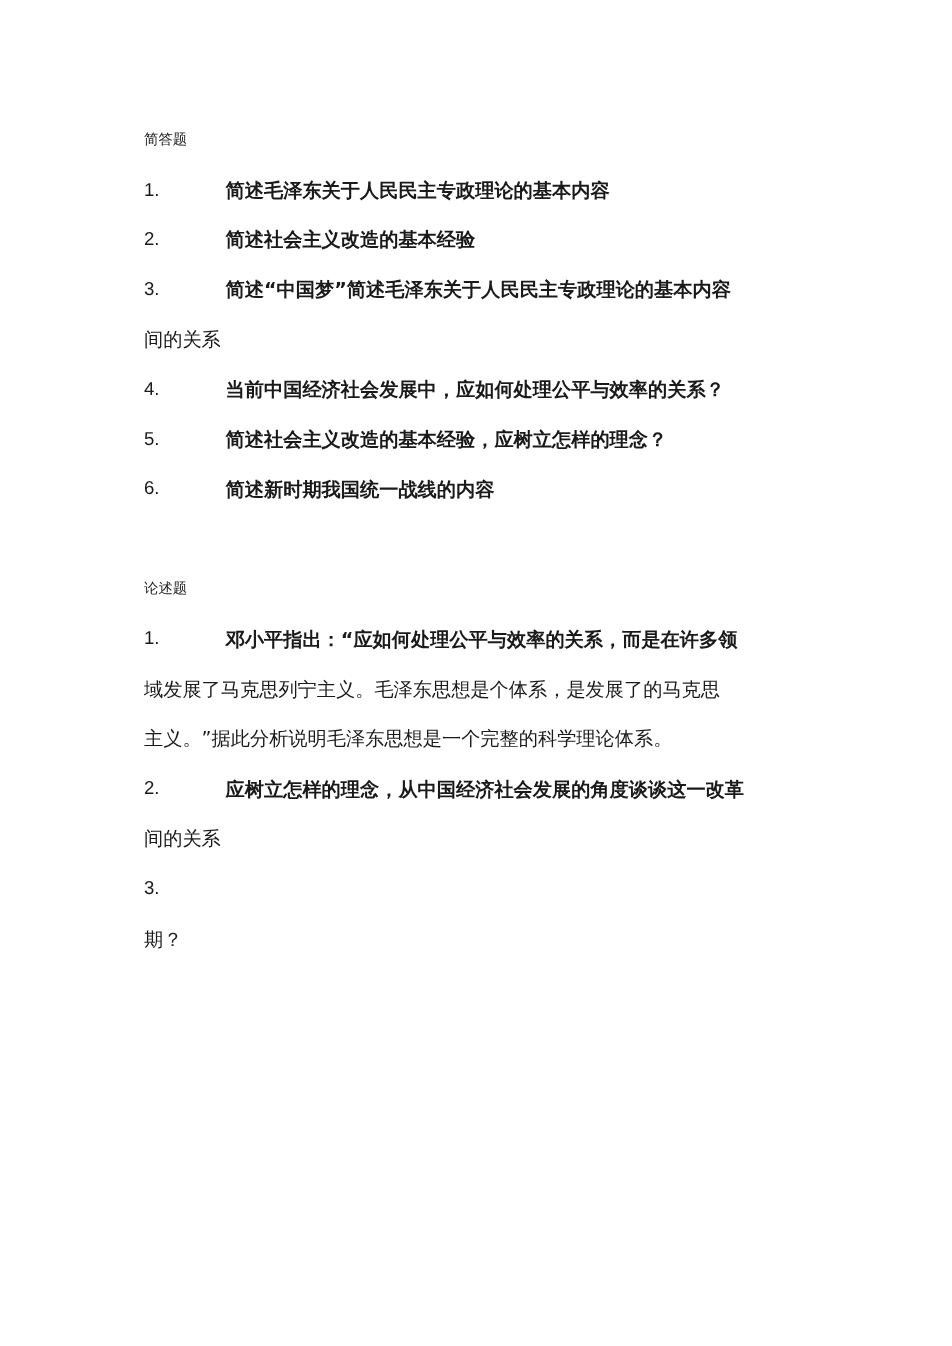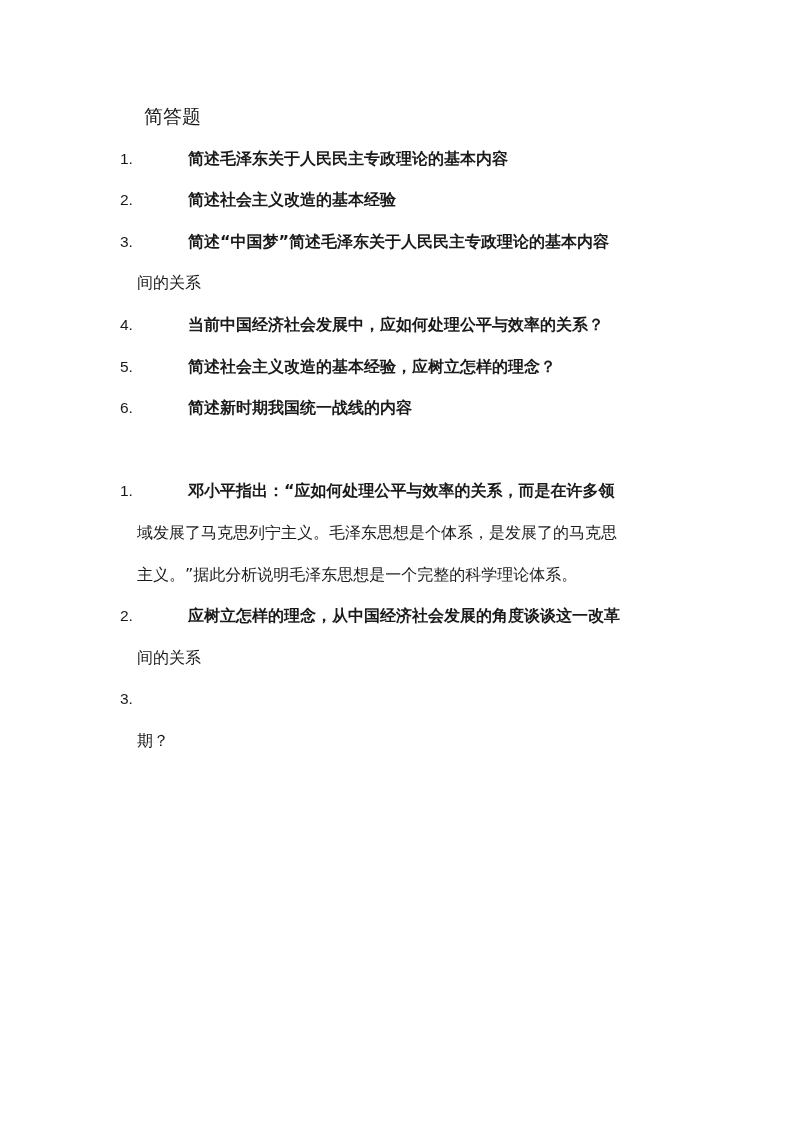--- a/index.html
+++ b/index.html
@@ -2,23 +2,23 @@
 <html><head>
 <meta charset="utf-8">
 <style>
   html, body { margin: 0; padding: 0; background: #ffffff; }
   body { width: 793px; height: 1122px; position: relative; overflow: hidden;
          font-family: "DejaVu Sans", "Liberation Sans", sans-serif; color: #1a1a1a; }
   .page { position: absolute; left: 120px; top: 96px; width: 560px; }
   .line { height: 41.6px; line-height: 41.6px; font-size: 16px; white-space: nowrap; position: relative; }
   .num { position: absolute; left: 0; font-family: "Liberation Sans", sans-serif; font-size: 15.5px; }
   .txt { position: absolute; left: 68px; font-weight: bold; }
-  .cont { position: absolute; left: 17px; text-align: right; }
+  .cont { position: absolute; left: 0; text-align: right; }
   .gap { height: 41.6px; }
-  .heading { font-size: 19px; margin-left: 24px; }
+  .heading { font-size: 12px; }
 </style>
 </head>
 <body>
 
 <div class="page">
   <div class="line heading">简答题</div>
 
   <div class="line">
     <span class="num">1.</span>
     <span class="txt">简述毛泽东关于人民民主专政理论的基本内容</span>
@@ -42,20 +42,21 @@
     <span class="num">5.</span>
     <span class="txt">简述社会主义改造的基本经验，应树立怎样的理念？</span>
   </div>
   <div class="line">
     <span class="num">6.</span>
     <span class="txt">简述新时期我国统一战线的内容</span>
   </div>
 
   <div class="gap"></div>
 
+  <div class="line heading">论述题</div>
 
   <div class="line">
     <span class="num">1.</span>
     <span class="txt">邓小平指出：“应如何处理公平与效率的关系，而是在许多领</span>
   </div>
   <div class="line">
     <span class="cont">域发展了马克思列宁主义。毛泽东思想是个体系，是发展了的马克思</span>
   </div>
   <div class="line">
     <span class="cont">主义。”据此分析说明毛泽东思想是一个完整的科学理论体系。</span>

